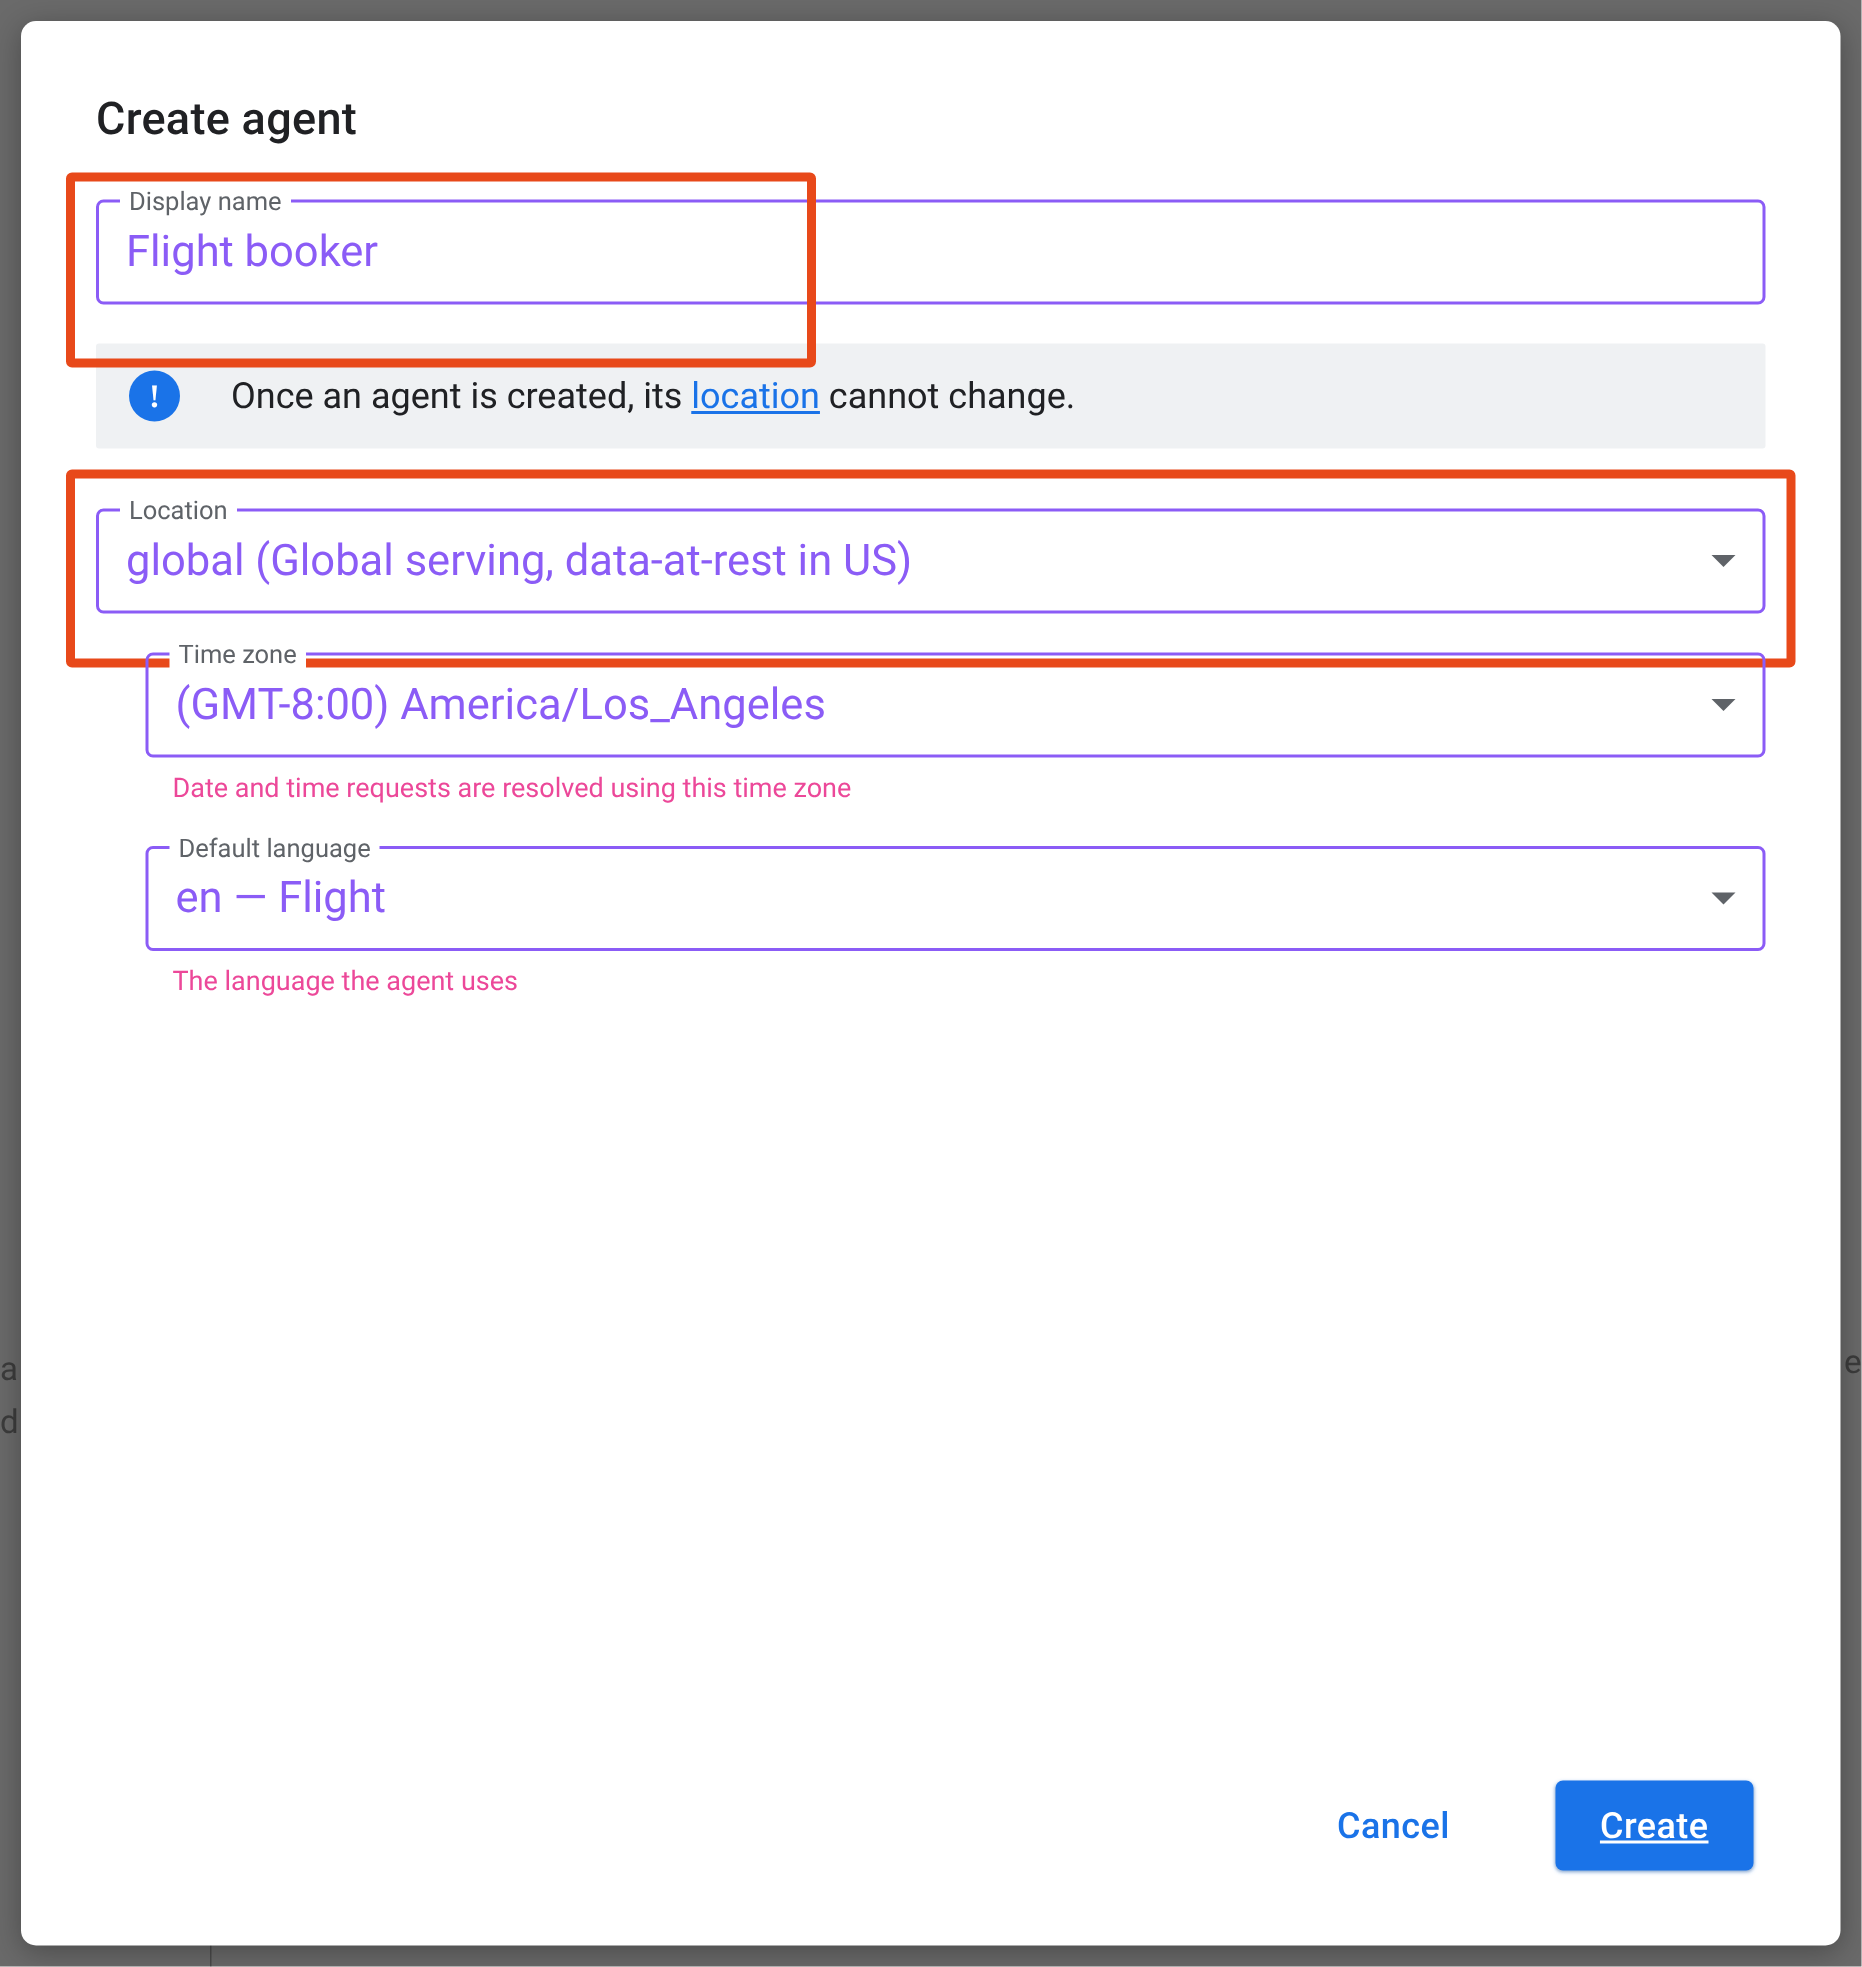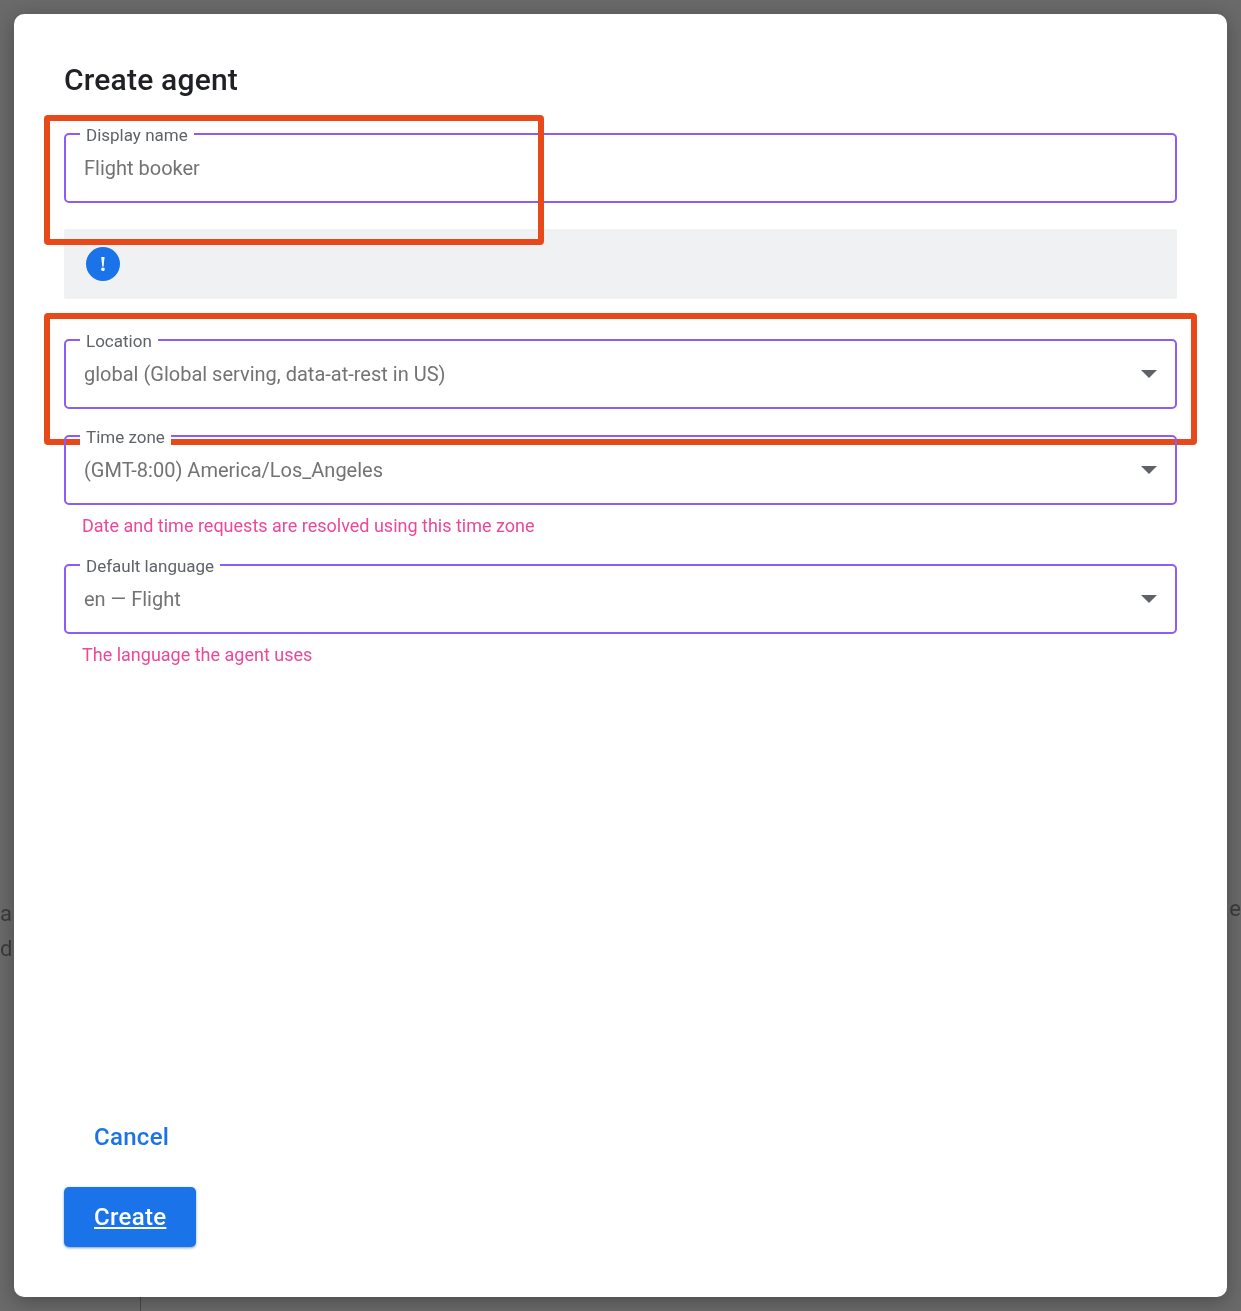--- a/index.html
+++ b/index.html
@@ -27,21 +27,21 @@
     flex-direction: column;
   }
   .title {
     font-size: 30px;
     font-weight: 500;
     letter-spacing: 0.2px;
     margin: 0 0 36px 0;
   }
 
   .field-block { position: relative; margin-bottom: 26px; }
-  .field-block.nomargin { margin-bottom: 6px; }
+  .field-block.nomargin { margin-bottom: 6px; margin-left: 33px; }
 
   .highlight {
     position: absolute;
     border: 6px solid #e8491a;
     border-radius: 4px;
     pointer-events: none;
   }
   .hl-name {
     top: -18px;
     left: -20px;
@@ -67,22 +67,22 @@
   .mat-label {
     position: absolute;
     top: -10px;
     left: 14px;
     background: #fff;
     padding: 0 6px;
     font-size: 17px;
     color: #5f6368;
   }
   .mat-value {
-    font-size: 20px;
-    color: #737373;
+    font-size: 29px;
+    color: #8b5cf6;
     border: none;
     outline: none;
     background: transparent;
     width: 100%;
     font-family: inherit;
     padding: 0;
   }
   .mat-value.select { cursor: pointer; }
   .caret {
     margin-left: auto;
@@ -120,25 +120,24 @@
     font-family: Georgia, serif;
     flex-shrink: 0;
   }
   .info-text { font-size: 24px; color: #202124; }
   .info-text a { color: #1a73e8; text-decoration: underline; }
 
   .spacer { flex: 1; }
   .actions {
     display: flex;
     justify-content: flex-end;
-    gap: 20px;
-    align-items: flex-start;
+    gap: 40px;
+    align-items: flex-end;
     padding-right: 8px;
     margin-bottom: 10px;
-    flex-direction: column;
   }
   .btn {
     border: none;
     border-radius: 5px;
     font-size: 24px;
     font-weight: 500;
     font-family: inherit;
     padding: 16px 30px;
     cursor: pointer;
     letter-spacing: 0.3px;
@@ -184,20 +183,23 @@
   <div class="field-block">
     <div class="mat-field">
       <span class="mat-label">Display name</span>
       <input class="mat-value" type="text" value="Flight booker" style="">
     </div>
     <div class="highlight hl-name"></div>
   </div>
 
   <div class="info-banner">
     <div class="info-icon">!</div>
+    <div class="info-text">
+      <span>Once an agent is created, its </span><a href="#">location</a><span> cannot change.</span>
+    </div>
   </div>
 
   <div class="field-block">
     <div class="mat-field">
       <span class="mat-label">Location</span>
       <span class="mat-value select">global (Global serving, data-at-rest in US)</span>
       <span class="caret"></span>
     </div>
     <div class="highlight hl-loc"></div>
   </div>

